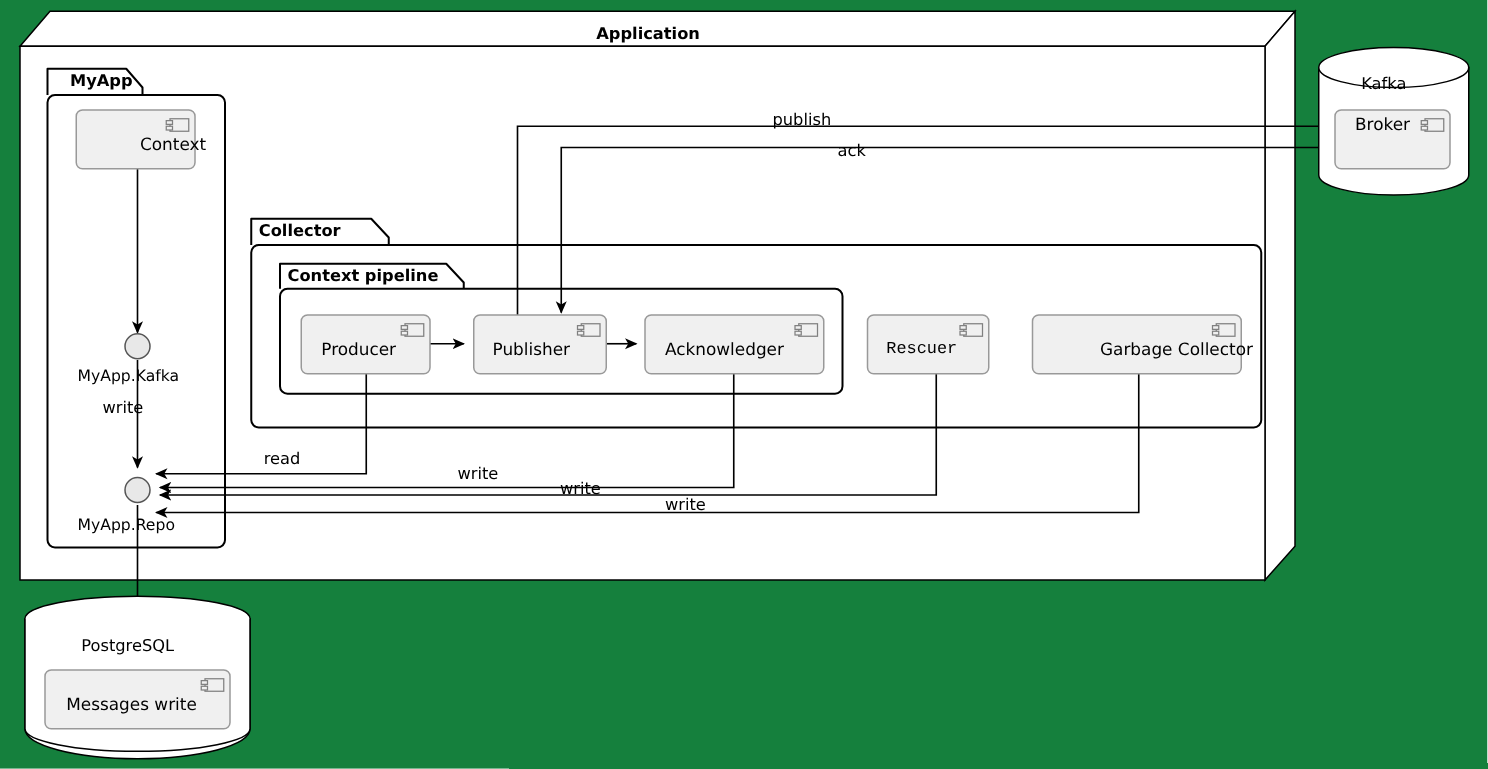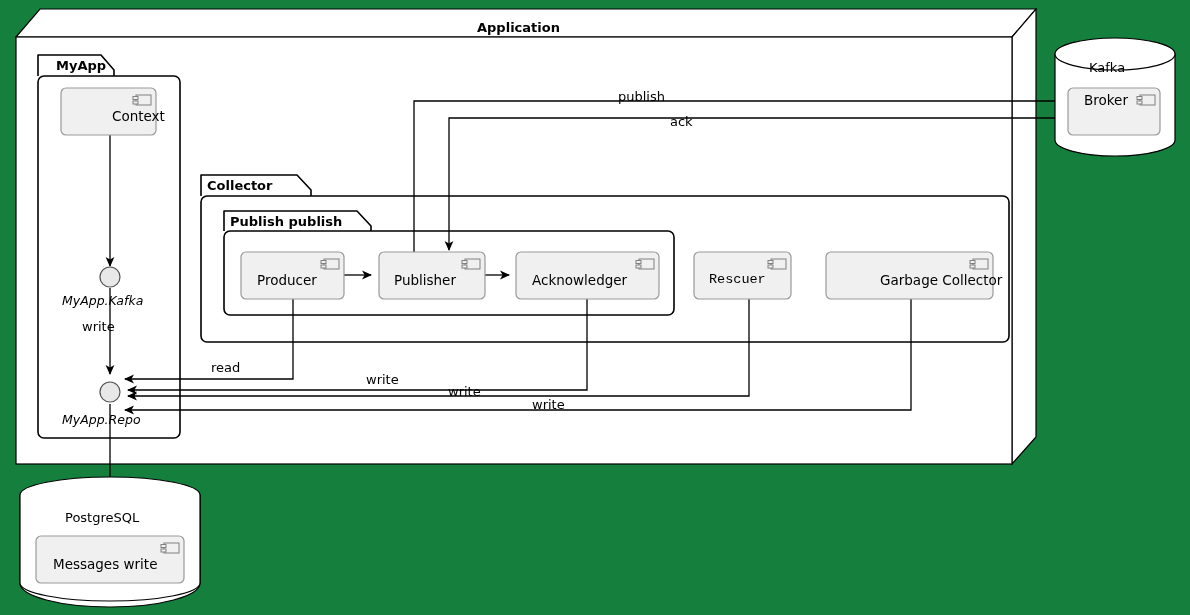--- a/index.html
+++ b/index.html
@@ -41,21 +41,20 @@
     font-size: 13px;
   }
   .comp-label {
     font-size: 13.5px;
   }
   .edge-label {
     font-size: 13px;
   }
   .iface-label {
     font-size: 12.5px;
-    font-style: italic;
   }
 </style>
 </head>
 <body>
 
 <div id="canvas">
 
   <svg id="diagram-svg" width="1190" height="615" viewBox="0 0 1190 615">
     <defs>
       <marker id="arrowFilled" markerWidth="12" markerHeight="12" refX="9" refY="5" orient="auto" markerUnits="userSpaceOnUse">
@@ -222,21 +221,21 @@
     </g>
 
   </svg>
 
   <div class="lbl app-title" style="left:477px; top:20px;">Application</div>
 
   <div class="lbl pkg-title" style="left:56px; top:58px;">MyApp</div>
 
   <div class="lbl pkg-title" style="left:207px; top:178px;">Collector</div>
 
-  <div class="lbl pkg-title" style="left:230px; top:214px;">Publish publish</div>
+  <div class="lbl pkg-title" style="left:230px; top:214px;">Context pipeline</div>
 
   <div class="lbl node-title" style="left:1089px; top:60px;">Kafka</div>
 
   <div class="lbl node-title" style="left:65px; top:510px;">PostgreSQL</div>
 
   <div class="lbl comp-label" style="left:75px; top:108px;margin-left:37px;">Context</div>
 
   <div class="lbl comp-label" style="left:257px; top:272px;">Producer</div>
 
   <div class="lbl comp-label" style="left:394px; top:272px;text-align:center;">Publisher</div>

